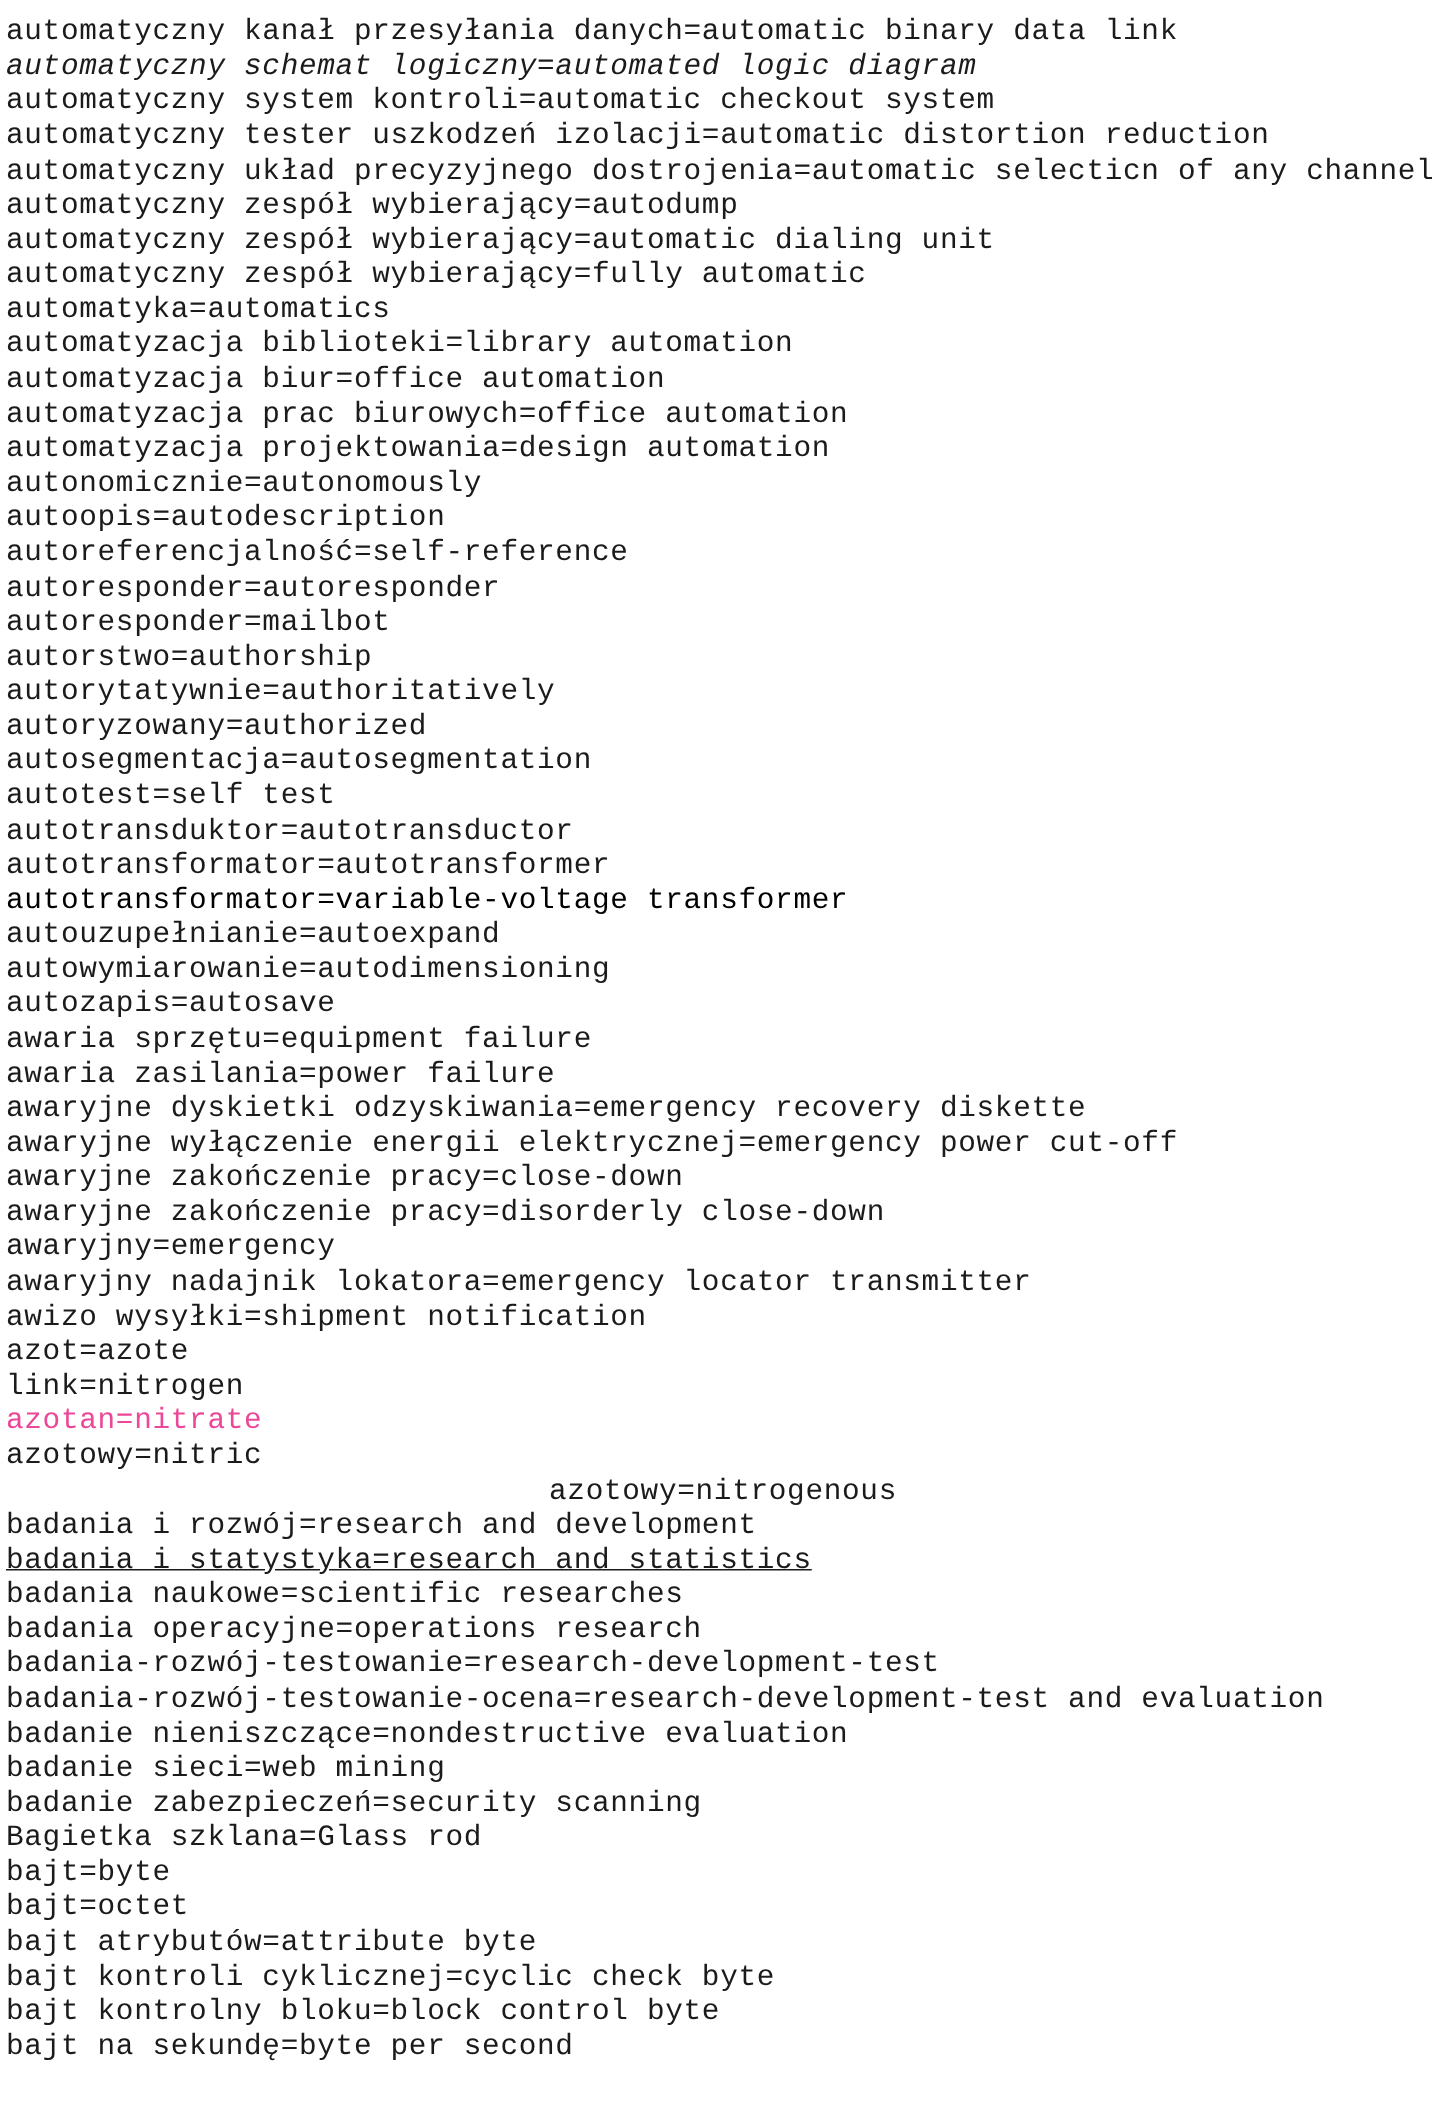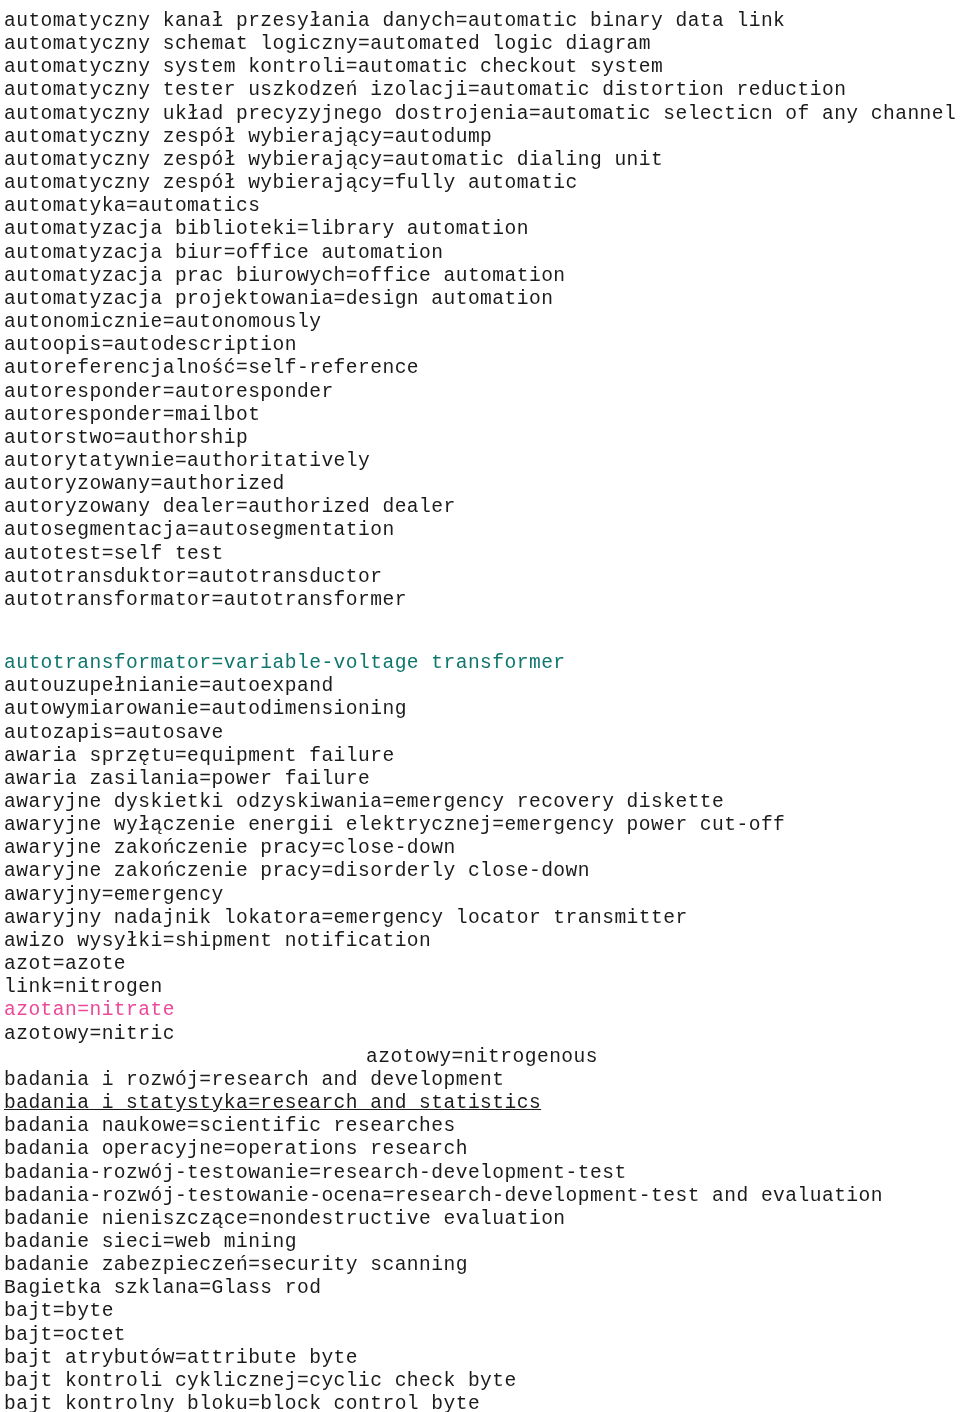--- a/index.html
+++ b/index.html
@@ -29,46 +29,45 @@
     margin: 0;
     padding: 0;
     -webkit-font-smoothing: none;
   }
 </style>
 </head>
 <body style="background: rgb(255, 255, 255);">
 
 <div id="glossary">
     <div class="entry" style="color: rgb(27, 27, 27);">automatyczny kanał przesyłania danych=automatic binary data link</div>
-    <div class="entry" style="color: rgb(27, 27, 27);">automatyczny schemat logiczny=automated logic diagram</div>
+    <div class="entry" style="color: rgb(27, 27, 27); font-style: italic;">automatyczny schemat logiczny=automated logic diagram</div>
     <div class="entry" style="color: rgb(27, 27, 27);">automatyczny system kontroli=automatic checkout system</div>
     <div class="entry" style="color: rgb(27, 27, 27);">automatyczny tester uszkodzeń izolacji=automatic distortion reduction</div>
     <div class="entry" style="color: rgb(27, 27, 27);">automatyczny układ precyzyjnego dostrojenia=automatic selecticn of any channel</div>
     <div class="entry" style="color: rgb(27, 27, 27);">automatyczny zespół wybierający=autodump</div>
     <div class="entry" style="color: rgb(27, 27, 27);">automatyczny zespół wybierający=automatic dialing unit</div>
     <div class="entry" style="color: rgb(27, 27, 27);">automatyczny zespół wybierający=fully automatic</div>
     <div class="entry" style="color: rgb(27, 27, 27);">automatyka=automatics</div>
     <div class="entry" style="color: rgb(27, 27, 27);">automatyzacja biblioteki=library automation</div>
     <div class="entry" style="color: rgb(27, 27, 27);">automatyzacja biur=office automation</div>
     <div class="entry" style="color: rgb(27, 27, 27);">automatyzacja prac biurowych=office automation</div>
     <div class="entry" style="color: rgb(27, 27, 27);">automatyzacja projektowania=design automation</div>
     <div class="entry" style="color: rgb(27, 27, 27);">autonomicznie=autonomously</div>
     <div class="entry" style="color: rgb(27, 27, 27);">autoopis=autodescription</div>
     <div class="entry" style="color: rgb(27, 27, 27);">autoreferencjalność=self-reference</div>
     <div class="entry" style="color: rgb(27, 27, 27);">autoresponder=autoresponder</div>
     <div class="entry" style="color: rgb(27, 27, 27);">autoresponder=mailbot</div>
     <div class="entry" style="color: rgb(27, 27, 27);">autorstwo=authorship</div>
     <div class="entry" style="color: rgb(27, 27, 27);">autorytatywnie=authoritatively</div>
     <div class="entry" style="color: rgb(27, 27, 27);">autoryzowany=authorized</div>
-    <div class="entry" style="color: rgb(27, 27, 27);">autoryzowany dealer=authorized dealer</div>
     <div class="entry" style="color: rgb(27, 27, 27);">autosegmentacja=autosegmentation</div>
     <div class="entry" style="color: rgb(27, 27, 27);">autotest=self test</div>
     <div class="entry" style="color: rgb(27, 27, 27);">autotransduktor=autotransductor</div>
     <div class="entry" style="color: rgb(27, 27, 27);">autotransformator=autotransformer</div>
-    <div class="entry" style="color: #0f766e; margin-top: 40px;">autotransformator=variable-voltage transformer</div>
+    <div class="entry" style="color: #000000;">autotransformator=variable-voltage transformer</div>
     <div class="entry" style="color: rgb(27, 27, 27);">autouzupełnianie=autoexpand</div>
     <div class="entry" style="color: rgb(27, 27, 27);">autowymiarowanie=autodimensioning</div>
     <div class="entry" style="color: rgb(27, 27, 27);">autozapis=autosave</div>
     <div class="entry" style="color: rgb(27, 27, 27);">awaria sprzętu=equipment failure</div>
     <div class="entry" style="color: rgb(27, 27, 27);">awaria zasilania=power failure</div>
     <div class="entry" style="color: rgb(27, 27, 27);">awaryjne dyskietki odzyskiwania=emergency recovery diskette</div>
     <div class="entry" style="color: rgb(27, 27, 27);">awaryjne wyłączenie energii elektrycznej=emergency power cut-off</div>
     <div class="entry" style="color: rgb(27, 27, 27);">awaryjne zakończenie pracy=close-down</div>
     <div class="entry" style="color: rgb(27, 27, 27);">awaryjne zakończenie pracy=disorderly close-down</div>
     <div class="entry" style="color: rgb(27, 27, 27);">awaryjny=emergency</div>

